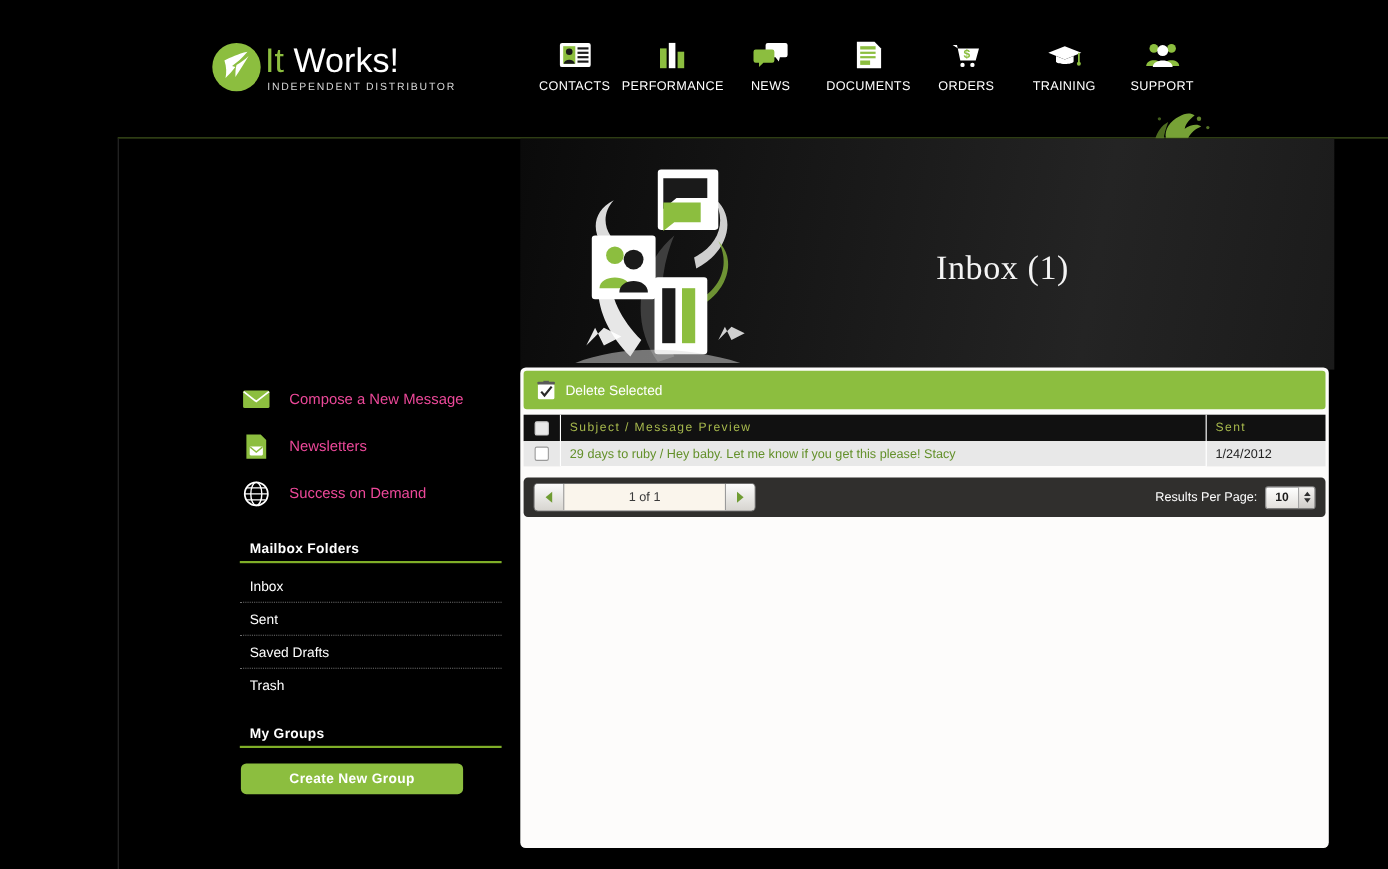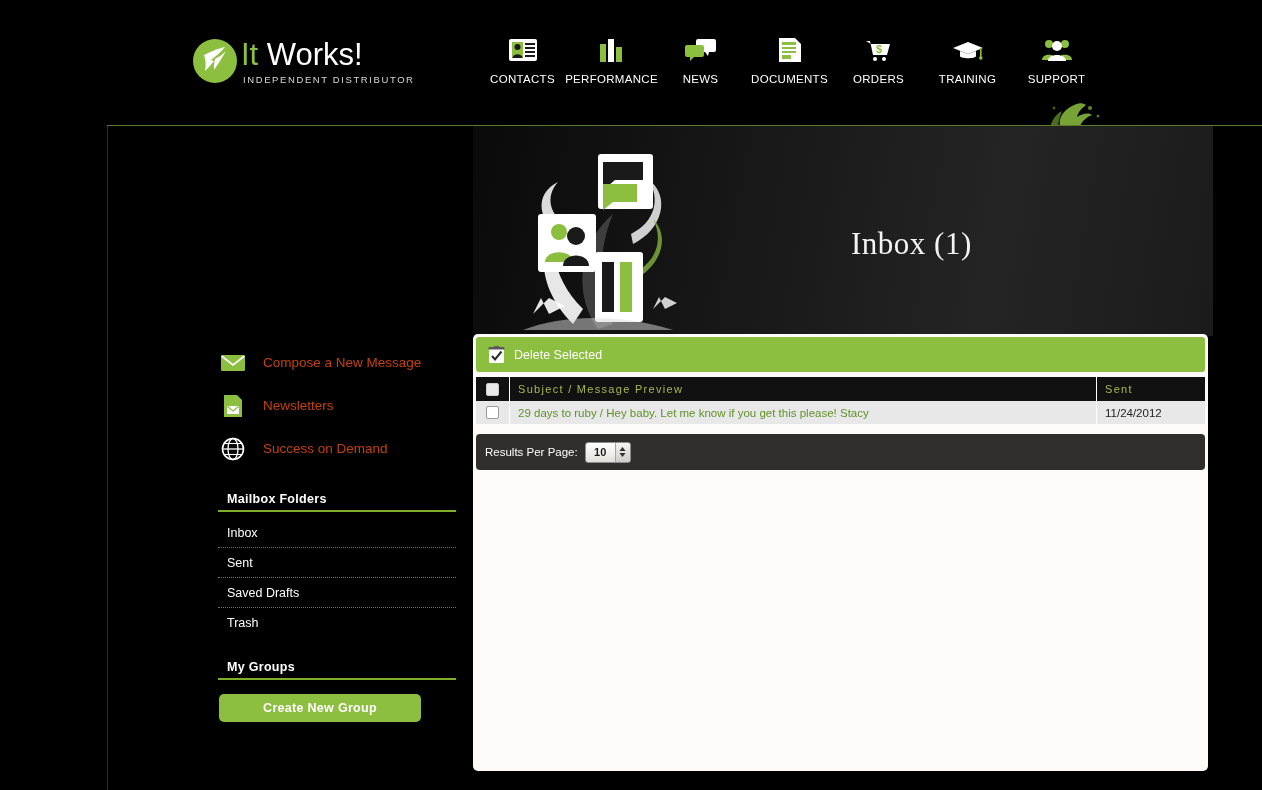--- a/index.html
+++ b/index.html
@@ -177,21 +177,21 @@
     width: 30px;
     height: 26px;
     display: flex;
     align-items: center;
     justify-content: center;
     margin-right: 15px;
     flex: none;
   }
   .side-action-label {
     font-size: 13.5px;
-    color: #c2410c;
+    color: #ec4899;
     white-space: nowrap;
   }
 
   .section-head {
     margin-top: 22px;
     margin-left: 10px;
     width: 238px;
     padding-bottom: 4px;
     border-bottom: 2px solid #7fae28;
     font-size: 12.5px;
@@ -632,26 +632,39 @@
           <th><span class="thlabel">Subject / Message Preview</span></th>
           <th class="col-sent">Sent</th>
         </tr>
       </thead>
       <tbody>
         <tr>
           <td class="col-check">
             <span class="chk"></span>
           </td>
           <td class="subject">29 days to ruby / Hey baby.  Let me know if you get this please!   Stacy</td>
-          <td class="sent">11/24/2012</td>
+          <td class="sent">1/24/2012</td>
         </tr>
       </tbody>
     </table>
 
     <div class="pager">
+      <div class="pager-left">
+        <button class="pg-btn">
+          <svg width="10" height="12" viewBox="0 0 10 12">
+            <path d="M8 1 L2 6 L8 11 Z" fill="#6f9c33"></path>
+          </svg>
+        </button>
+        <div class="pg-field">1 of 1</div>
+        <button class="pg-btn">
+          <svg width="10" height="12" viewBox="0 0 10 12">
+            <path d="M2 1 L8 6 L2 11 Z" fill="#6f9c33"></path>
+          </svg>
+        </button>
+      </div>
       <div class="pager-right">
         <span class="rpp-label">Results Per Page:</span>
         <div class="rpp-select">
           <span class="rpp-value">10</span>
           <span class="rpp-stepper">
             <svg width="9" height="14" viewBox="0 0 9 14">
               <path d="M4.5 2 L7.5 6 L1.5 6 Z" fill="#2e2e2e"></path>
               <path d="M4.5 12 L7.5 8 L1.5 8 Z" fill="#2e2e2e"></path>
             </svg>
           </span>

